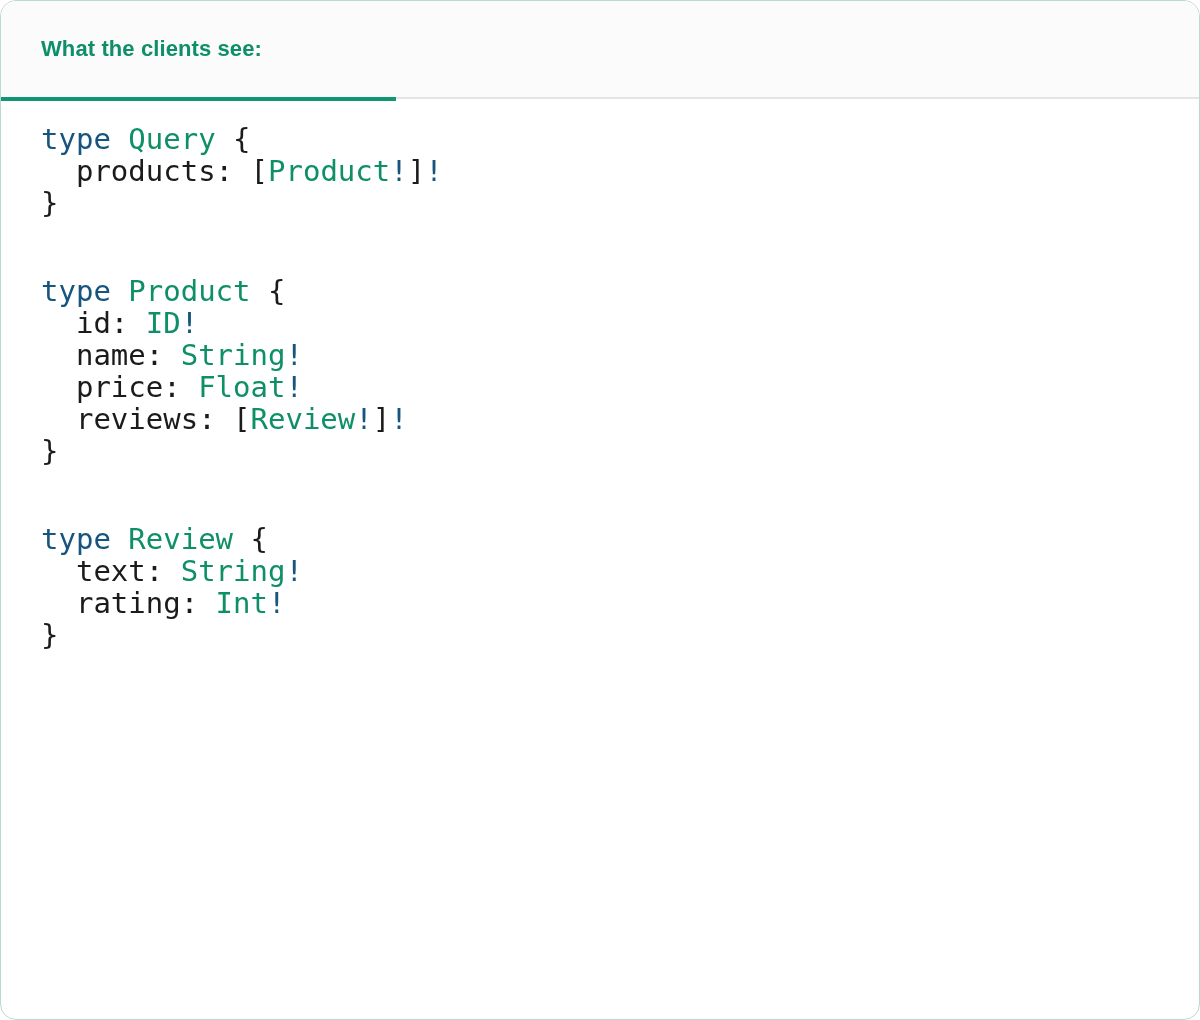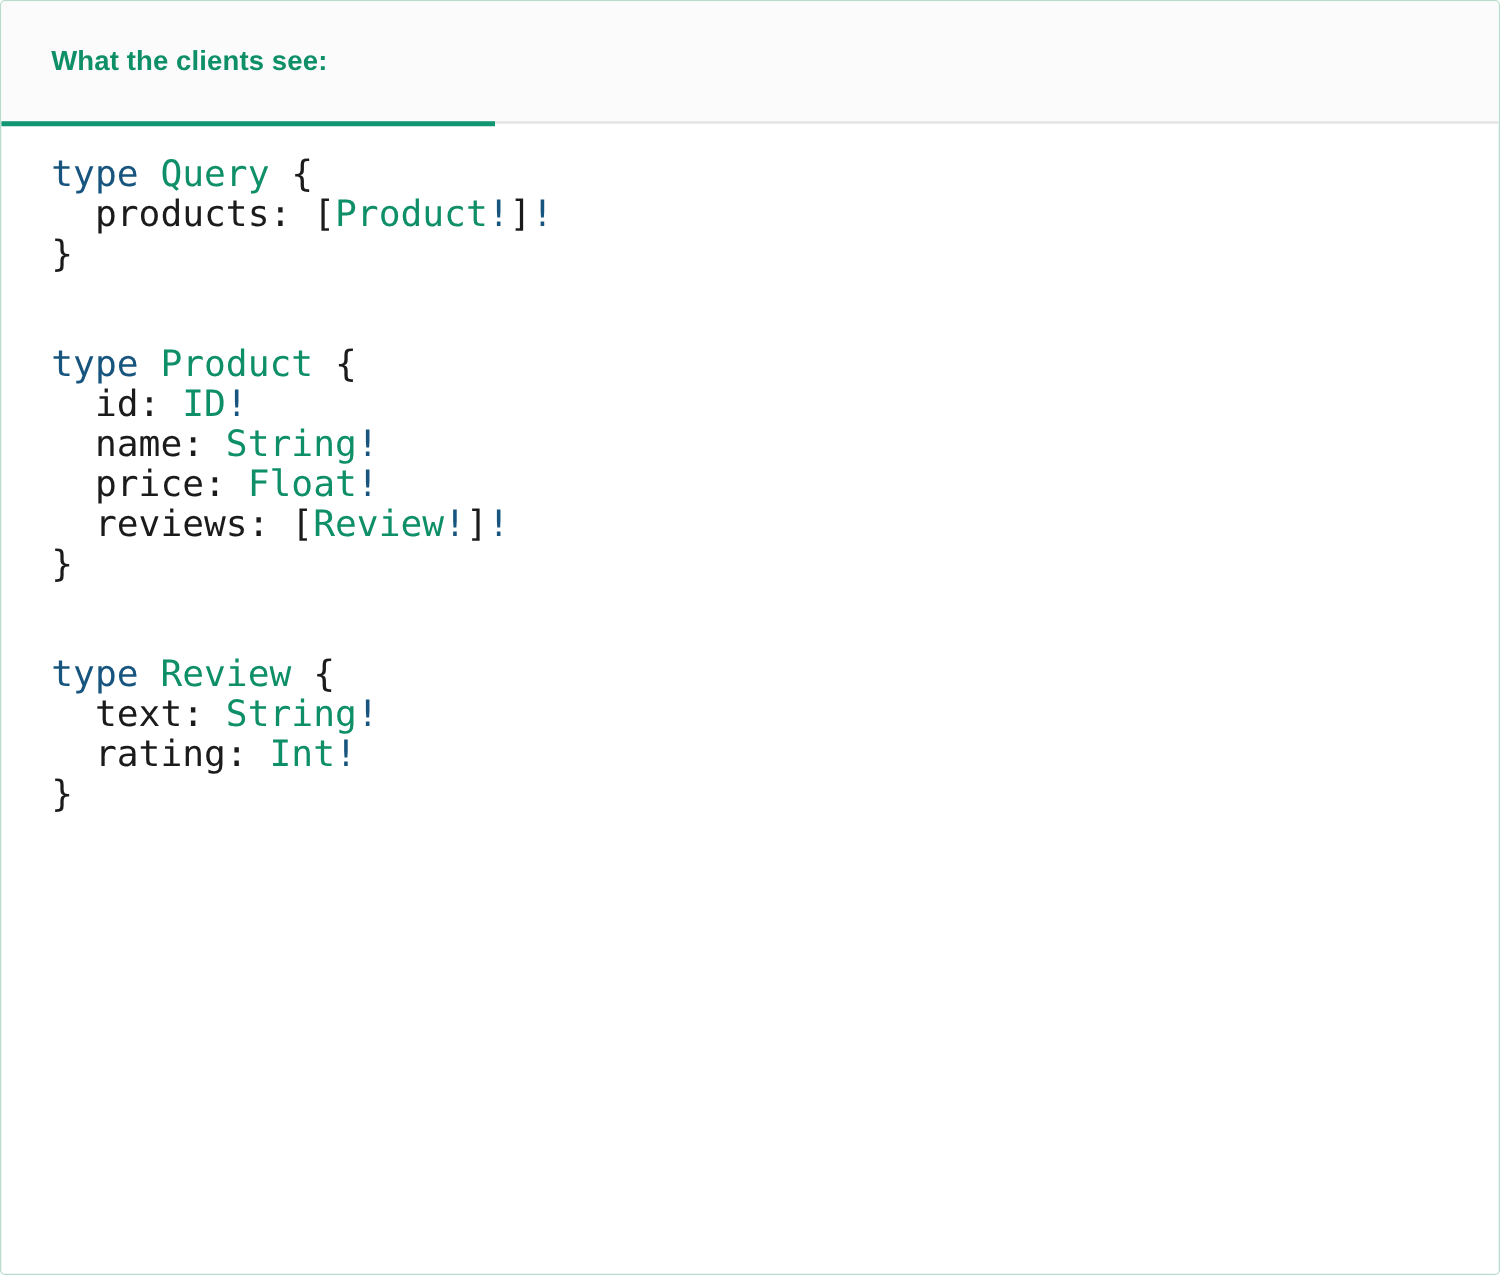--- a/index.html
+++ b/index.html
@@ -15,21 +15,21 @@
     font-family: "Liberation Sans", sans-serif;
   }
 
   .card {
     position: relative;
     box-sizing: border-box;
     width: 1200px;
     height: 1020px;
     background: #ffffff;
     border: 1px solid #b9dcca;
-    border-radius: 4px;
+    border-radius: 16px;
     overflow: hidden;
   }
 
   
   .tabbar {
     position: relative;
     height: 98px;
     background: #fbfbfb;
     border-bottom: 2px solid #e4e4e4;
     box-sizing: border-box;

